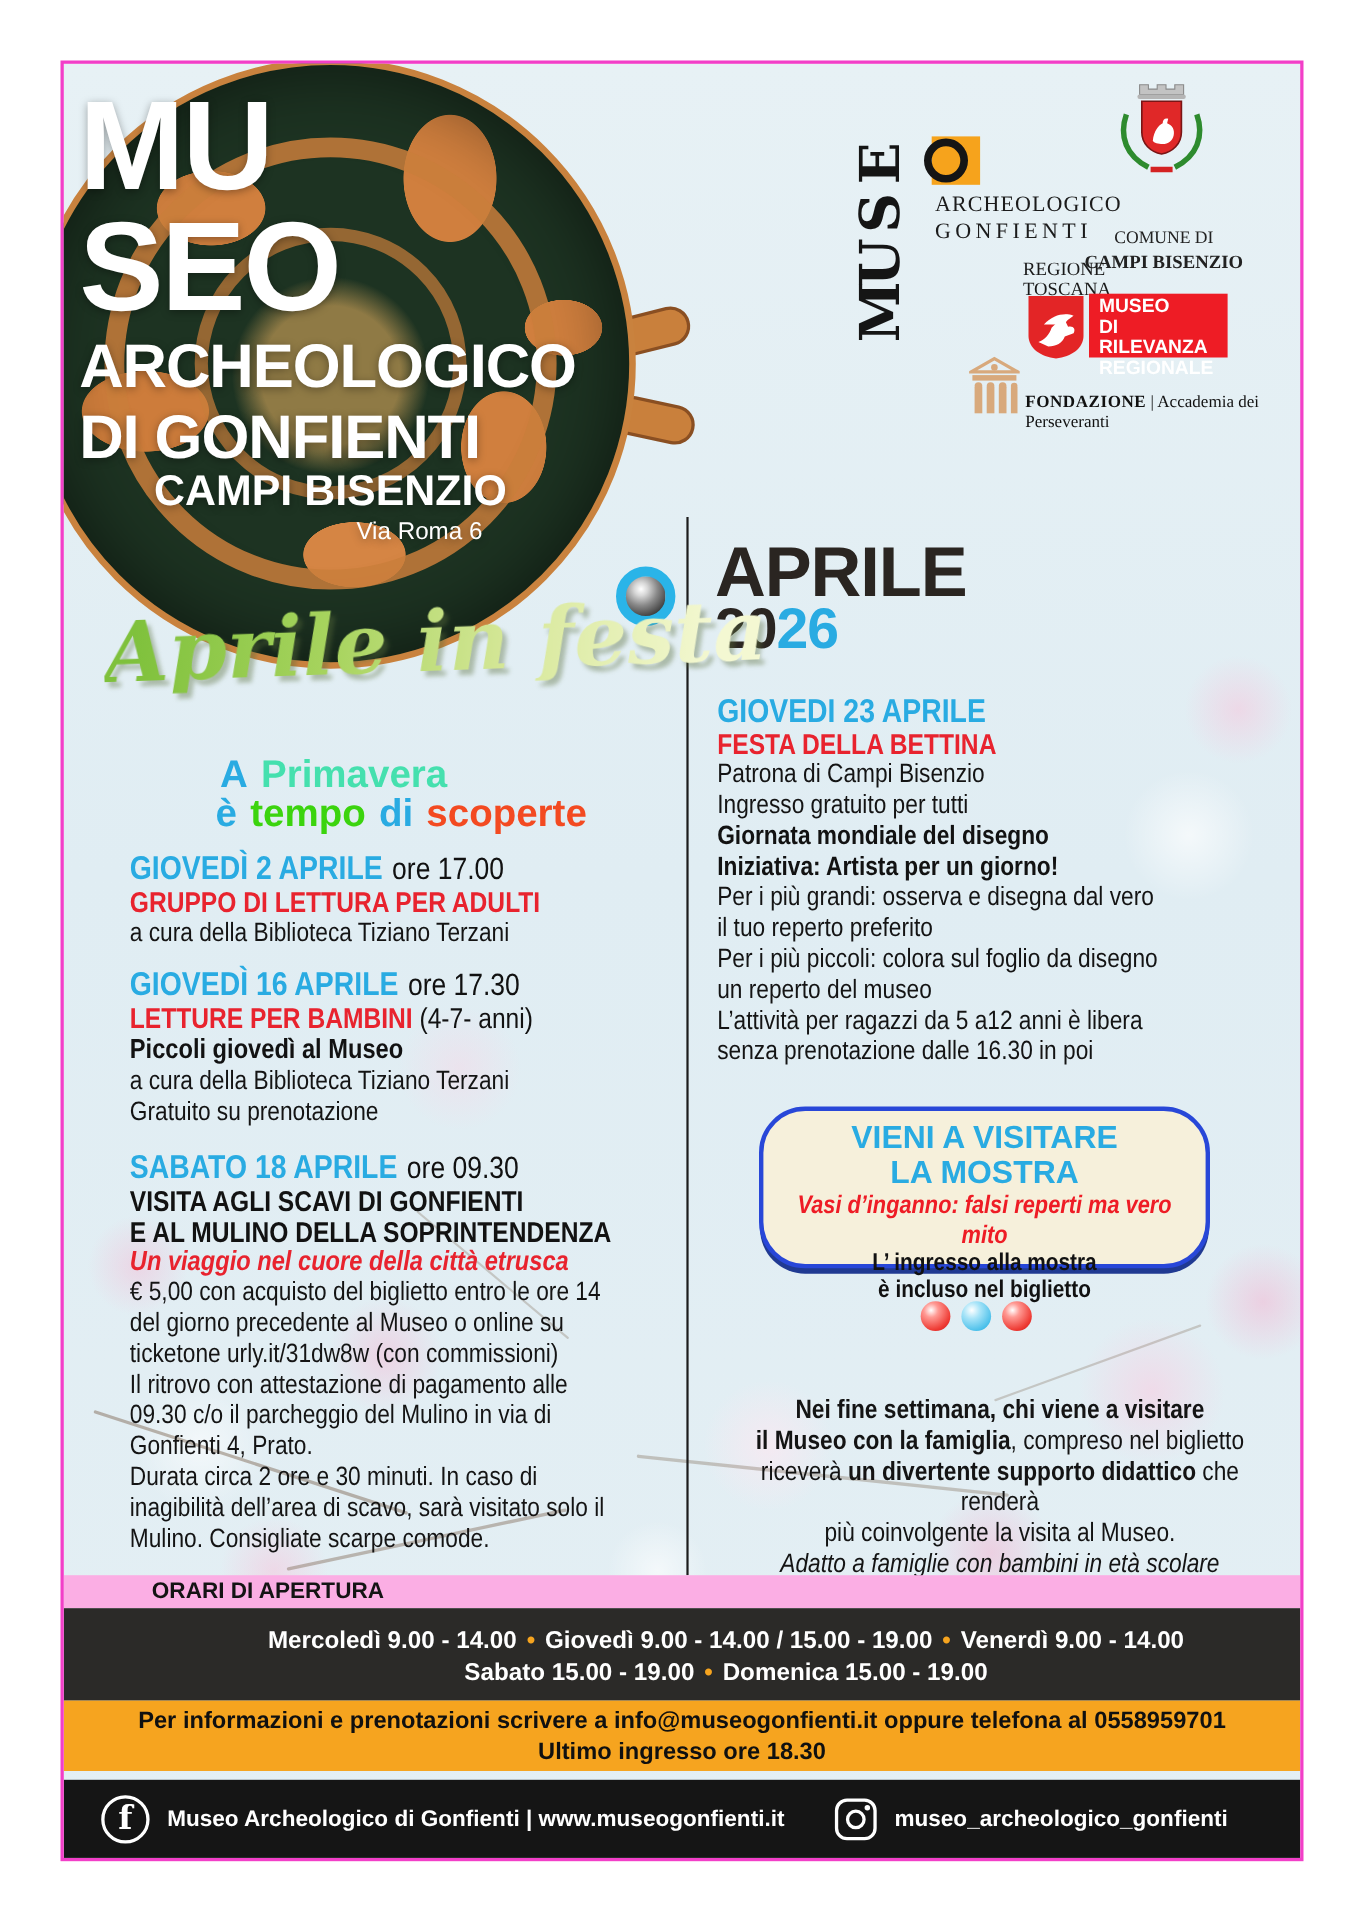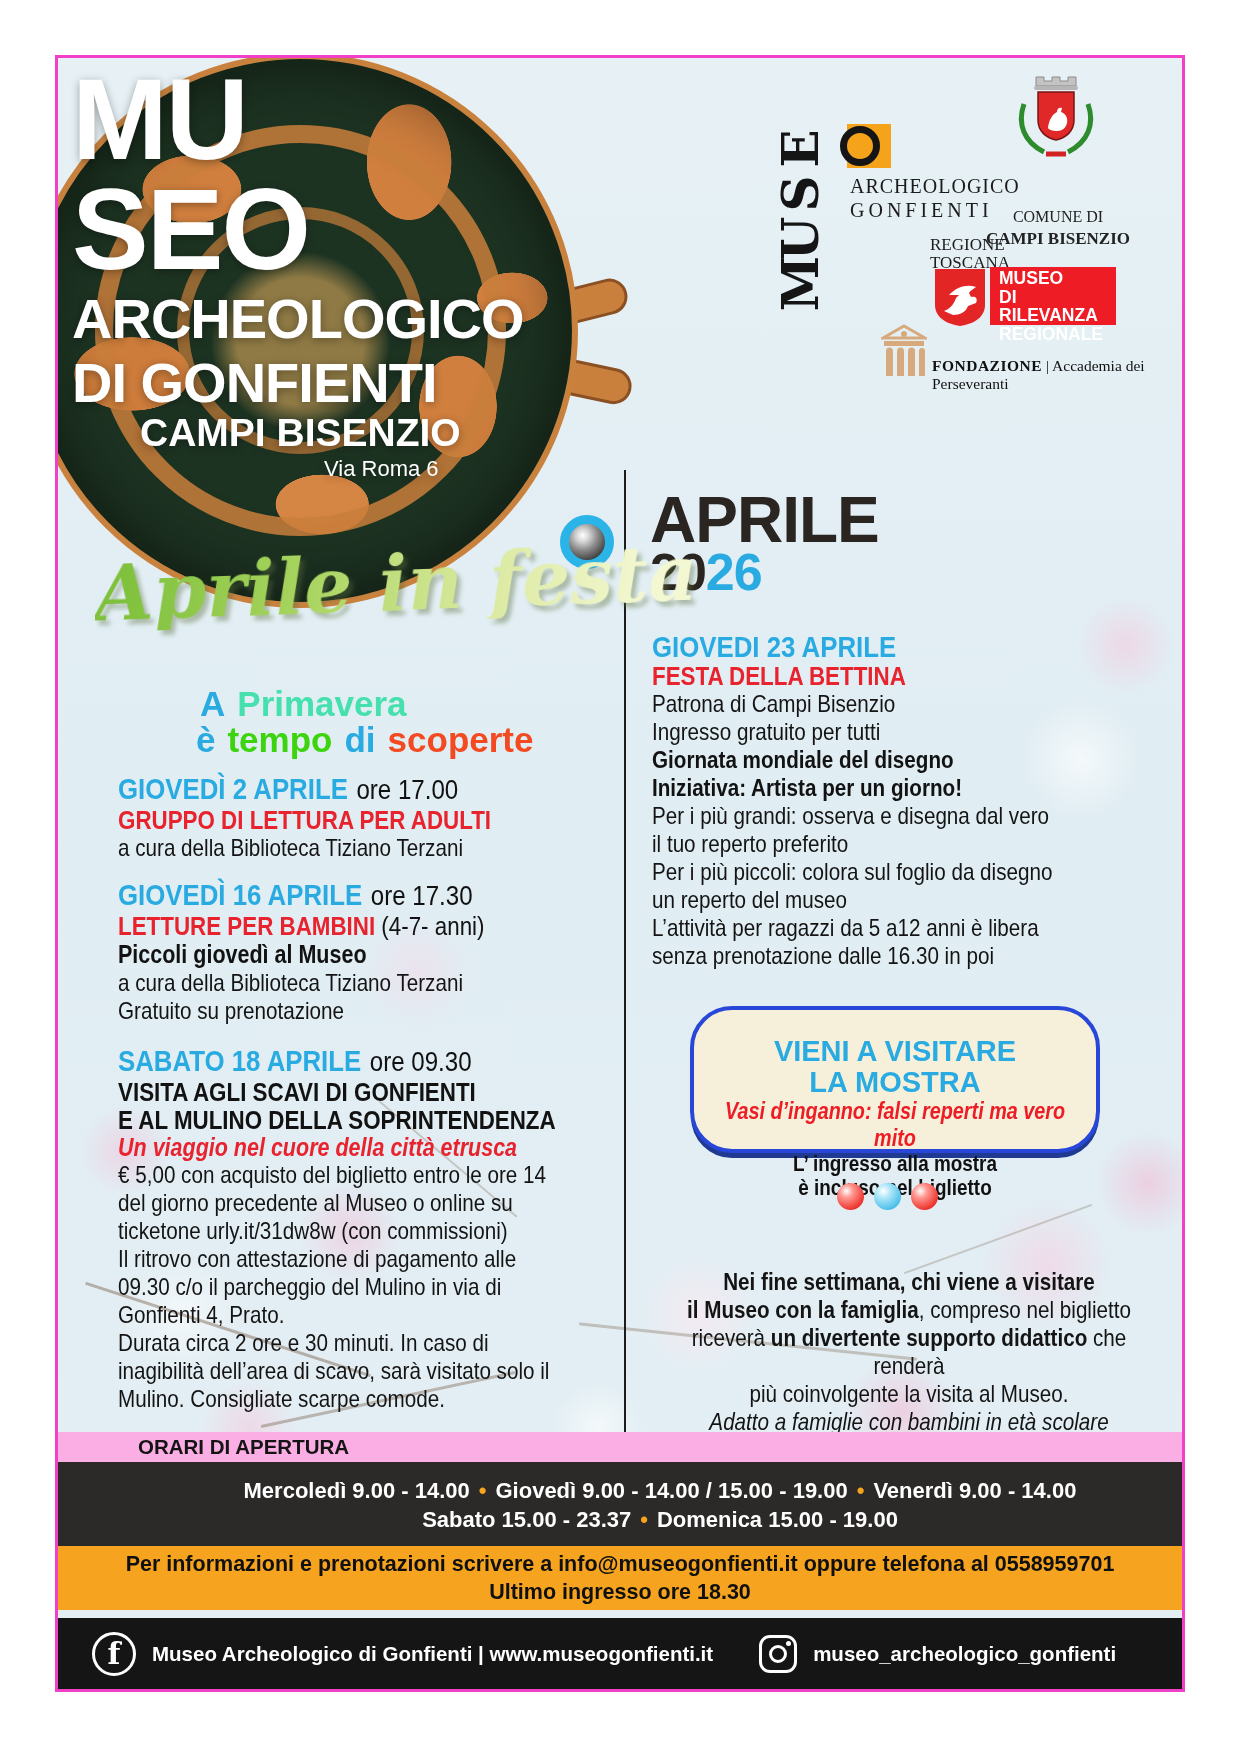--- a/index.html
+++ b/index.html
@@ -35,21 +35,21 @@
     radial-gradient(ellipse 50px 36px at 89% 44%, #d07f3e 0 70%, transparent 71%),
     radial-gradient(ellipse 44px 30px at 40% 38%, #1d3322 0 70%, transparent 71%),
     radial-gradient(ellipse 40px 26px at 64% 66%, #1d3322 0 70%, transparent 71%);
          box-shadow:inset 0 0 70px rgba(0,0,0,.55);}
   .plate::before{content:"";position:absolute;inset:66px;border-radius:50%;
          border:18px solid rgba(201,126,59,.85);}
   .plate::after{content:"";position:absolute;inset:148px;border-radius:50%;
          border:12px solid rgba(201,126,59,.7);}
   .handle{position:absolute;background:#c9803c;border:3px solid #8a4f22;border-radius:18px;}
   
-  .masthead{position:absolute;left:14px;top:6px;color:#ffffff;z-index:5;
+  .masthead{position:absolute;left:14px;top:20px;color:#ffffff;z-index:5;
             text-shadow:0 2px 8px rgba(0,0,0,.35);}
   .mh-big{font-size:115px;line-height:110px;font-weight:900;letter-spacing:-2px;}
   .mh-mid{font-size:56px;line-height:58px;font-weight:900;letter-spacing:-1px;margin-top:6px;}
   .mh-sub{font-size:39px;line-height:42px;font-weight:900;margin-left:68px;}
   .mh-addr{font-size:22px;line-height:30px;font-weight:500;margin-left:252px;}
   .muse-col{position:absolute;left:712px;top:68px;display:flex;flex-direction:column-reverse;z-index:6;}
   .muse-col span{display:block;height:45px;width:60px;text-align:center;
       font-family:"DejaVu Serif",serif;font-weight:600;font-size:50px;line-height:45px;color:#151515;
       transform:rotate(-90deg);}
   .o-square{position:absolute;left:789px;top:66px;width:44px;height:44px;background:#f6a31c;z-index:6;}
@@ -102,21 +102,21 @@
   .ev-title .black{color:#121212;font-weight:400;}
   .ev-title-black{font-size:26px;line-height:28px;font-weight:800;color:#121212;white-space:pre-line;}
   .ev-highlight{font-size:25px;line-height:29px;font-weight:800;color:#121212;}
   .ev-sub-red{font-size:25px;line-height:27px;font-weight:800;font-style:italic;color:#e8232e;}
   .ev-body{font-size:24px;line-height:28px;color:#141414;white-space:pre-line;}
   
   .r-event{position:absolute;left:594px;top:574px;width:600px;}
   .r-bold{font-size:24px;line-height:28px;font-weight:800;color:#121212;white-space:pre-line;}
   .mostra-box{position:absolute;left:632px;top:948px;width:410px;height:147px;box-sizing:border-box;
       background:#f6f0db;border:4px solid #2847d8;border-radius:42px;
-      box-shadow:0 6px 0 -1px #203a92;padding-top:26px;}
+      box-shadow:0 6px 0 -1px #203a92;padding-top:10px;}
   .box-h{font-size:29px;line-height:31px;font-weight:800;color:#29abe2;text-align:center;}
   .box-sub{font-size:23px;line-height:27px;font-weight:800;font-style:italic;color:#ee1c25;text-align:center;}
   .box-note{font-size:22px;line-height:24px;font-weight:800;color:#111;text-align:center;white-space:pre-line;}
   .dots-row{position:absolute;left:779px;top:1125px;display:flex;gap:10px;}
   .sphere-sm{width:27px;height:27px;border-radius:50%;}
   .sp-red{background:radial-gradient(circle at 35% 30%,#fff 0%,#ff9a94 25%,#ee3a33 70%,#c1111a 100%);}
   .sp-cyan{background:radial-gradient(circle at 35% 30%,#fff 0%,#a8e4f8 30%,#49bfea 75%,#1b9ed0 100%);}
   .weekend{position:absolute;left:572px;top:1210px;width:558px;text-align:center;
       font-size:24px;line-height:28px;color:#141414;}
   .weekend b{font-weight:800;}
@@ -302,21 +302,21 @@
       <div><b>il Museo con la famiglia</b><span>, compreso nel biglietto</span></div>
       <div><span>riceverà </span><b>un divertente supporto didattico</b><span> che renderà</span></div>
       <div><span>più coinvolgente la visita al Museo.</span></div>
       <div class="it">Adatto a famiglie con bambini in età scolare</div>
     </div>
 
     <div class="bar bar-pink"><span>ORARI DI APERTURA</span></div>
 
     <div class="bar bar-dark">
       <div><span>Mercoledì 9.00 - 14.00</span><span class="bullet">•</span><span>Giovedì 9.00 - 14.00 / 15.00 - 19.00</span><span class="bullet">•</span><span>Venerdì 9.00 - 14.00</span></div>
-      <div><span>Sabato 15.00 - 23.37</span><span class="bullet">•</span><span>Domenica 15.00 - 19.00</span></div>
+      <div><span>Sabato 15.00 - 19.00</span><span class="bullet">•</span><span>Domenica 15.00 - 19.00</span></div>
     </div>
 
     <div class="bar bar-orange">
       <div>Per informazioni e prenotazioni scrivere a info@museogonfienti.it oppure telefona al 0558959701</div>
       <div>Ultimo ingresso ore 18.30</div>
     </div>
 
     <div class="bar bar-footer">
       <div class="fb-badge">
           <span>f</span>

